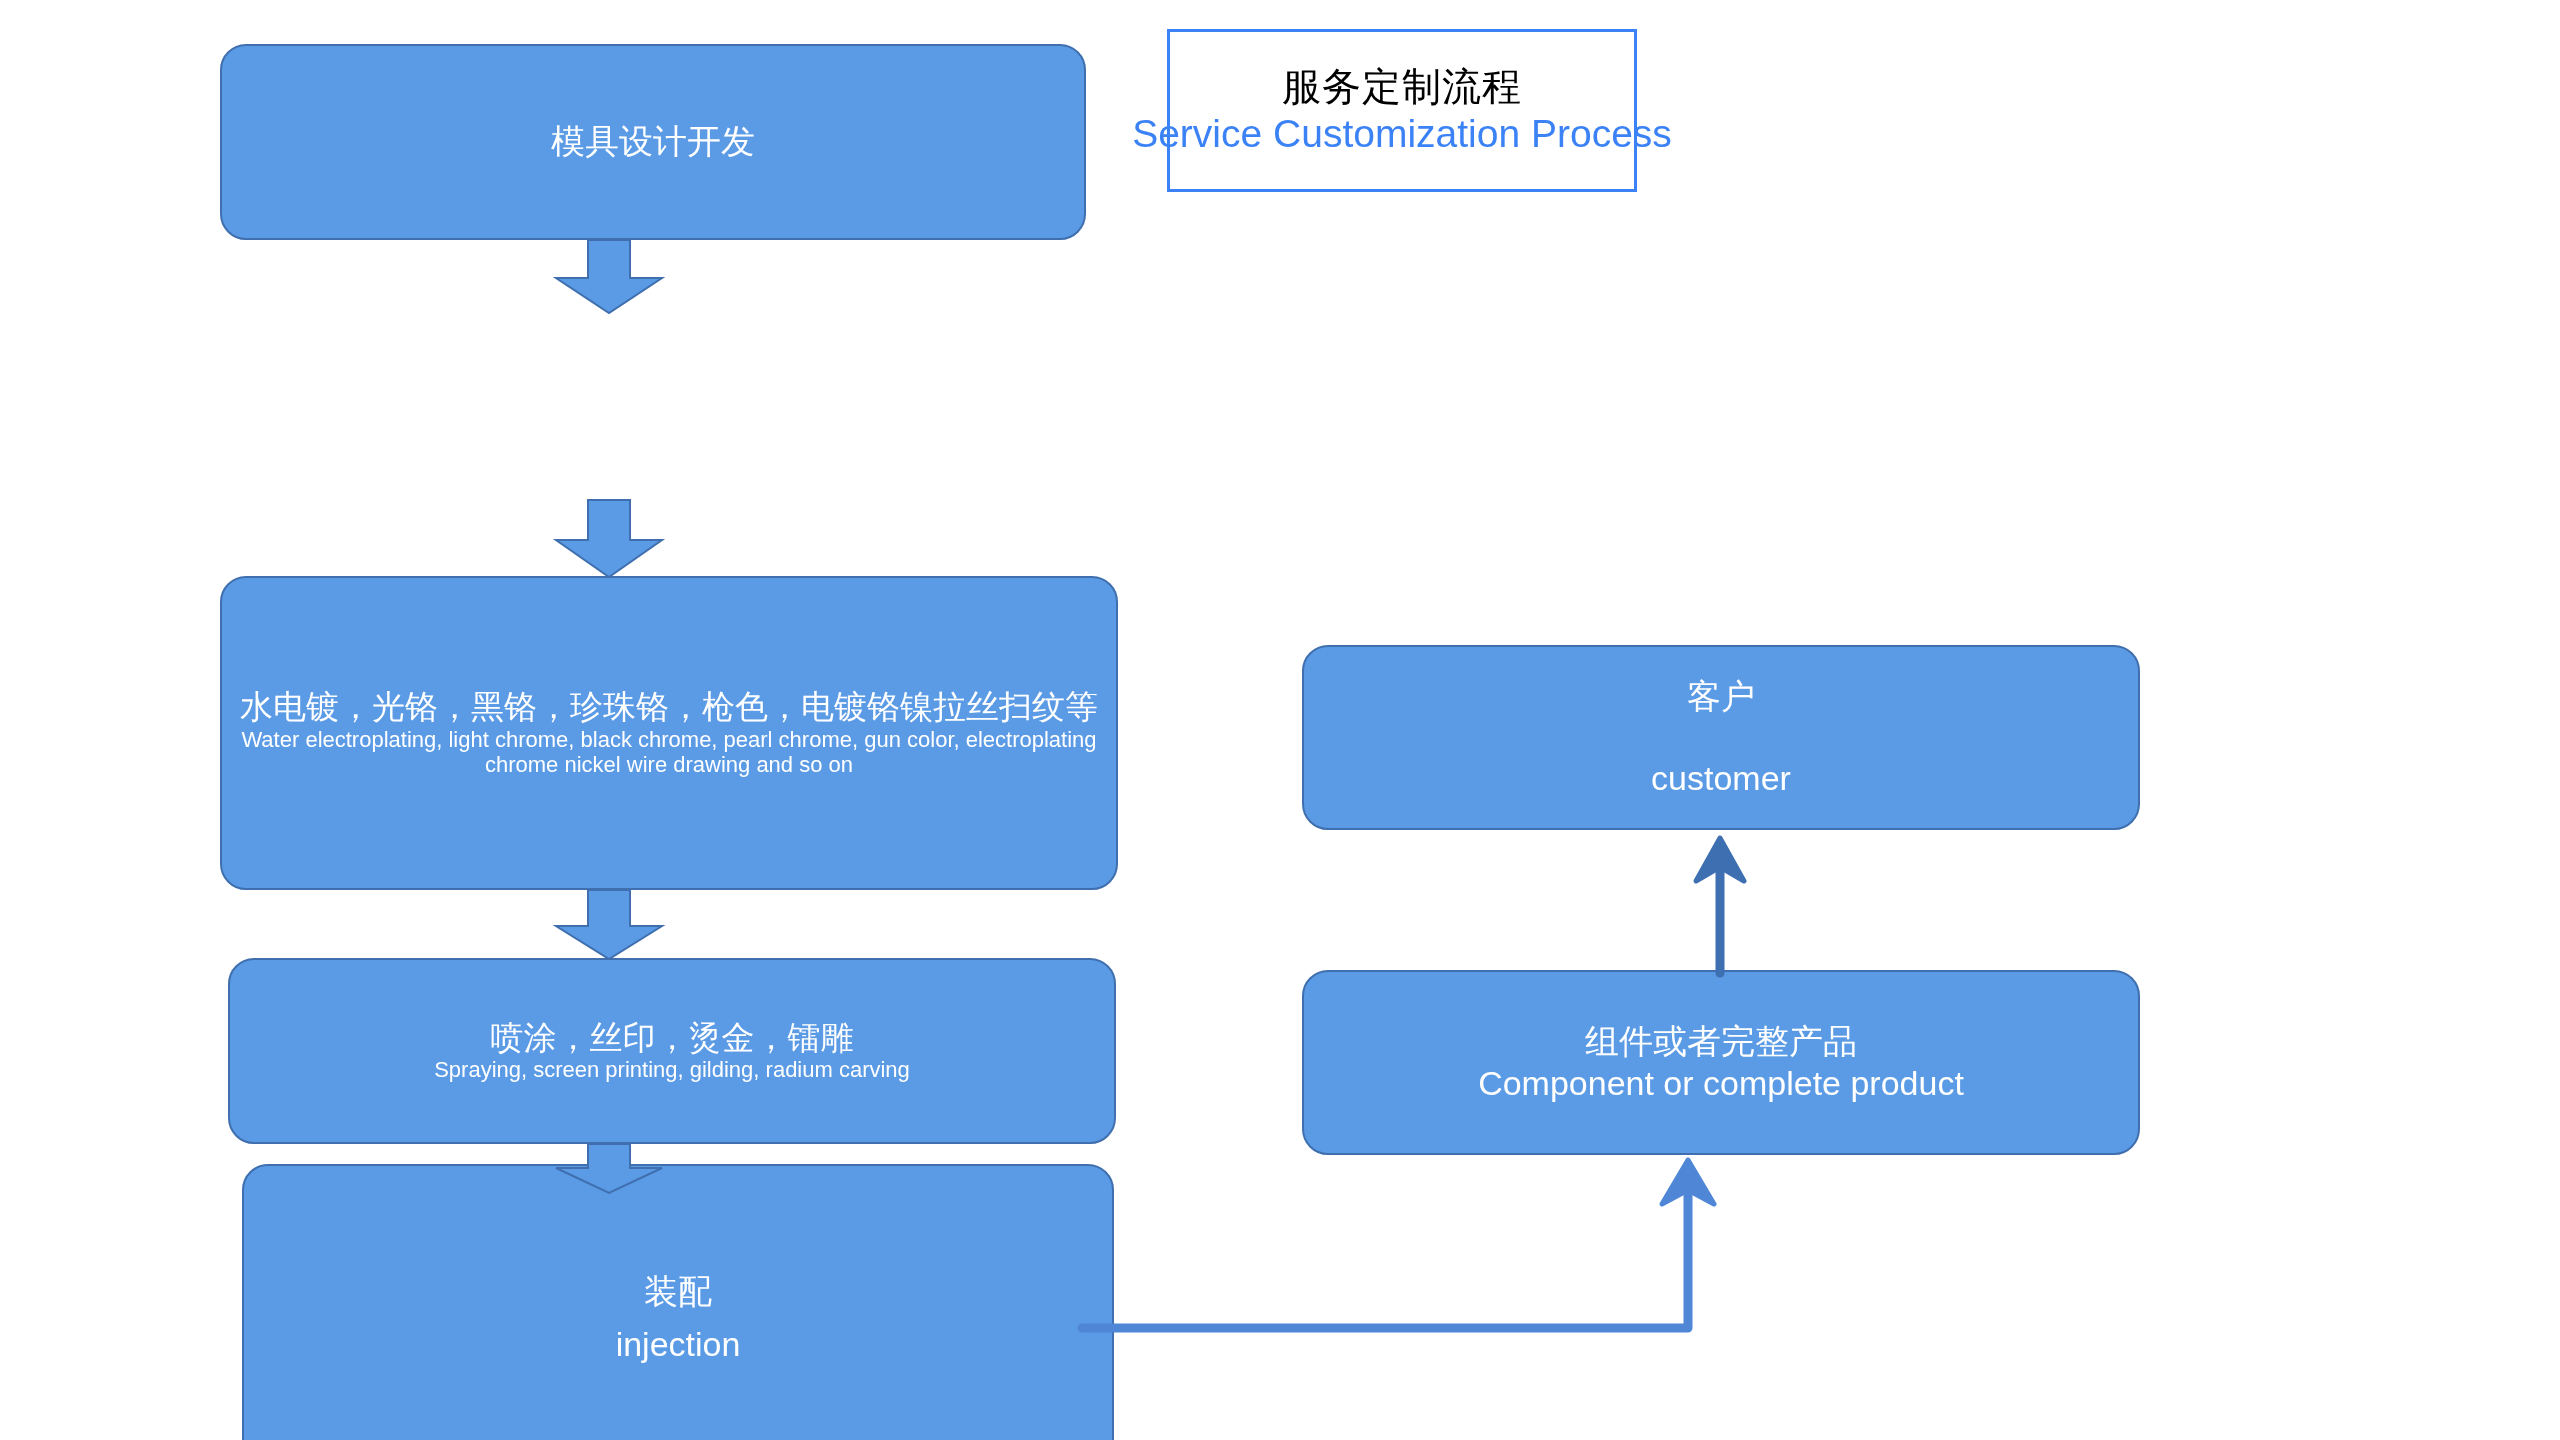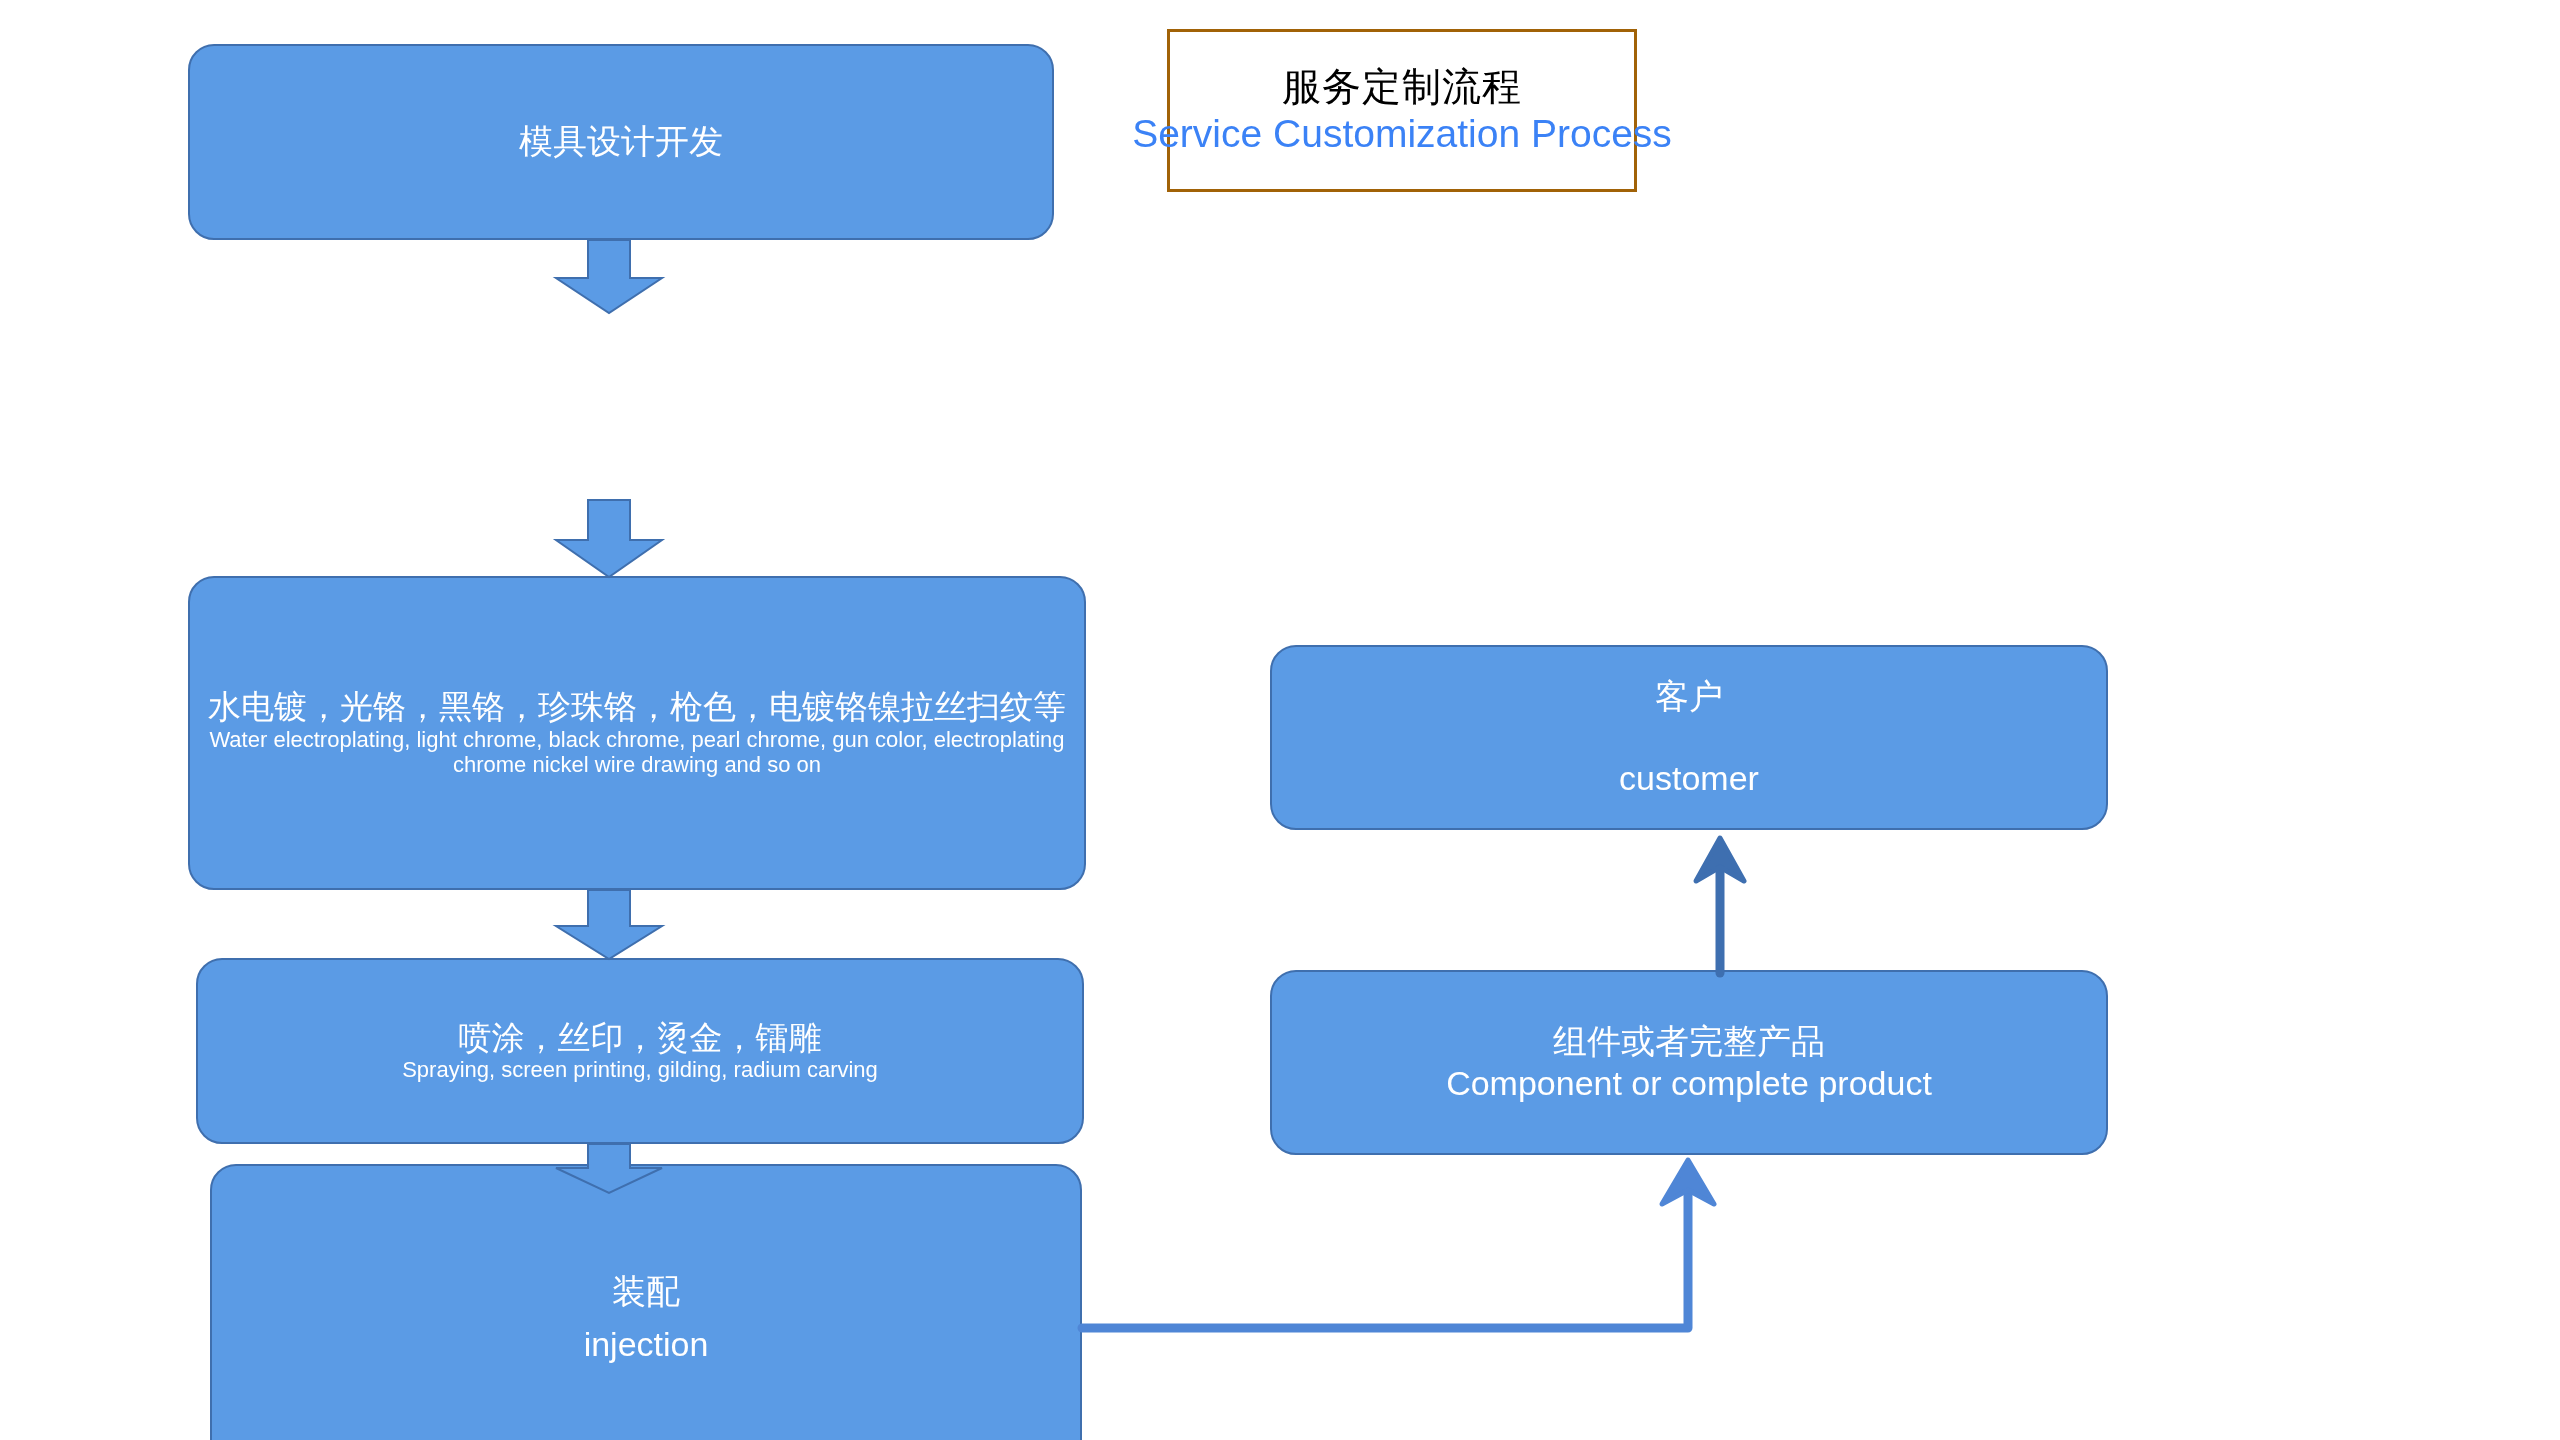--- a/index.html
+++ b/index.html
@@ -17,21 +17,21 @@
   }
 
   
   .title-box {
     position: absolute;
     left: 1167px;
     top: 29px;
     width: 470px;
     height: 163px;
     box-sizing: border-box;
-    border: 3px solid #a16207;
+    border: 3px solid #3b82f6;
     background: #ffffff;
     display: flex;
     flex-direction: column;
     align-items: center;
     justify-content: center;
     line-height: 1.18;
   }
   .title-box .t-cn {
     font-size: 39px;
     color: #000000;
@@ -52,20 +52,21 @@
     border: 2px solid #3F6FAE;
     border-radius: 26px;
     display: flex;
     flex-direction: column;
     align-items: center;
     justify-content: center;
     color: #ffffff;
     text-align: center;
     padding: 4px 16px;
     line-height: 1.22;
+    margin-left: 32px;
   }
   .node .cn { font-size: 34px; }
   .node .en { font-size: 34px; }
 
   .node--dense { line-height: 1.16; }
   .node--dense .cn { font-size: 33px; }
   .node--dense .en { font-size: 22px; }
 
   
   #node-mold        { left: 188px;  top: 44px;   width: 866px; height: 196px; }

